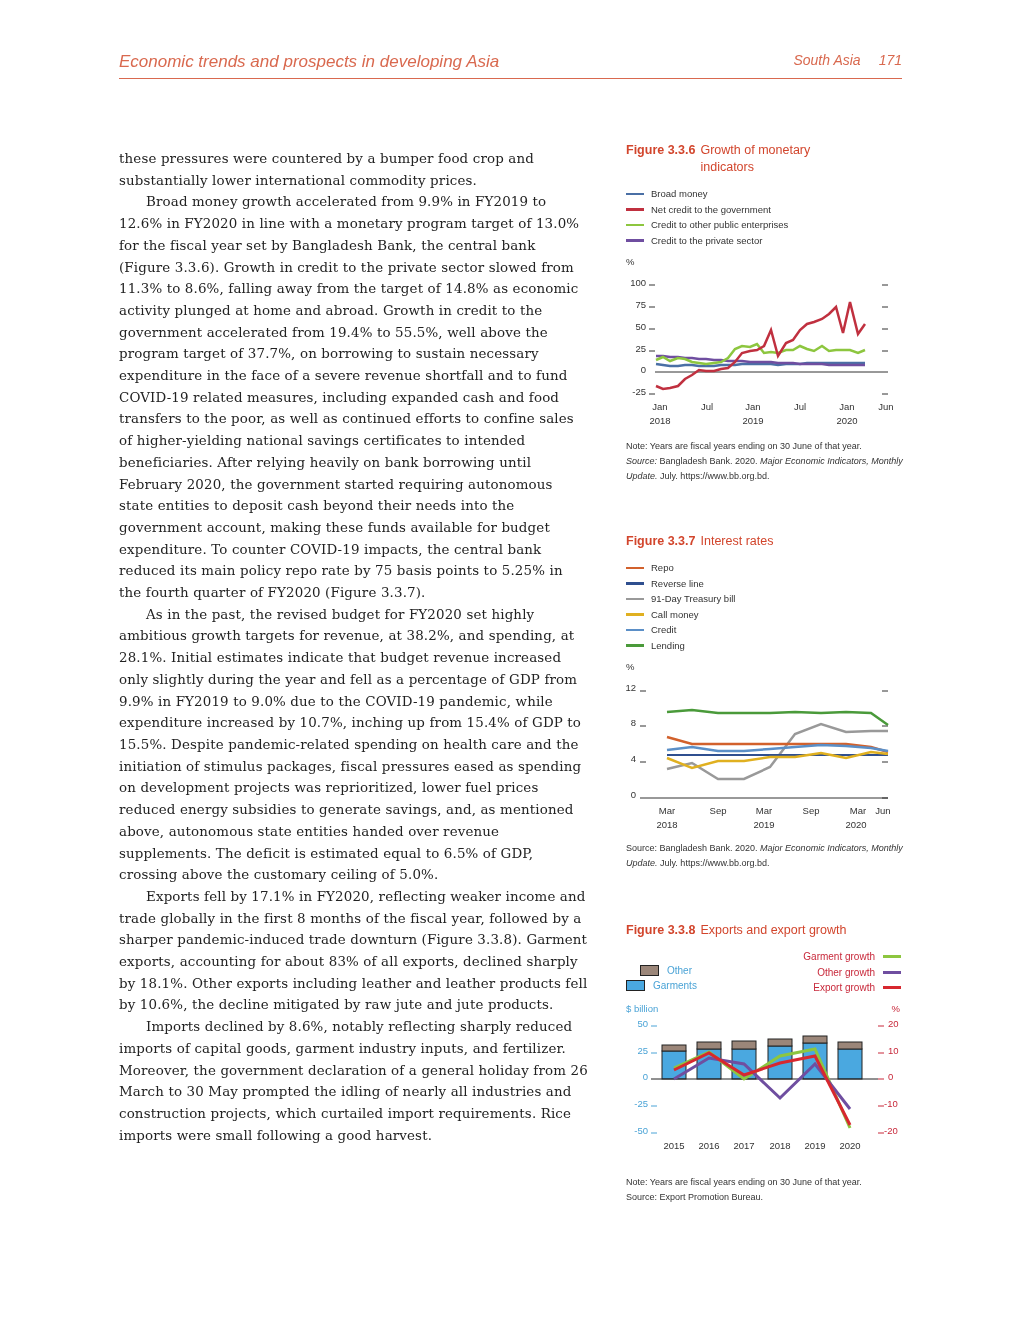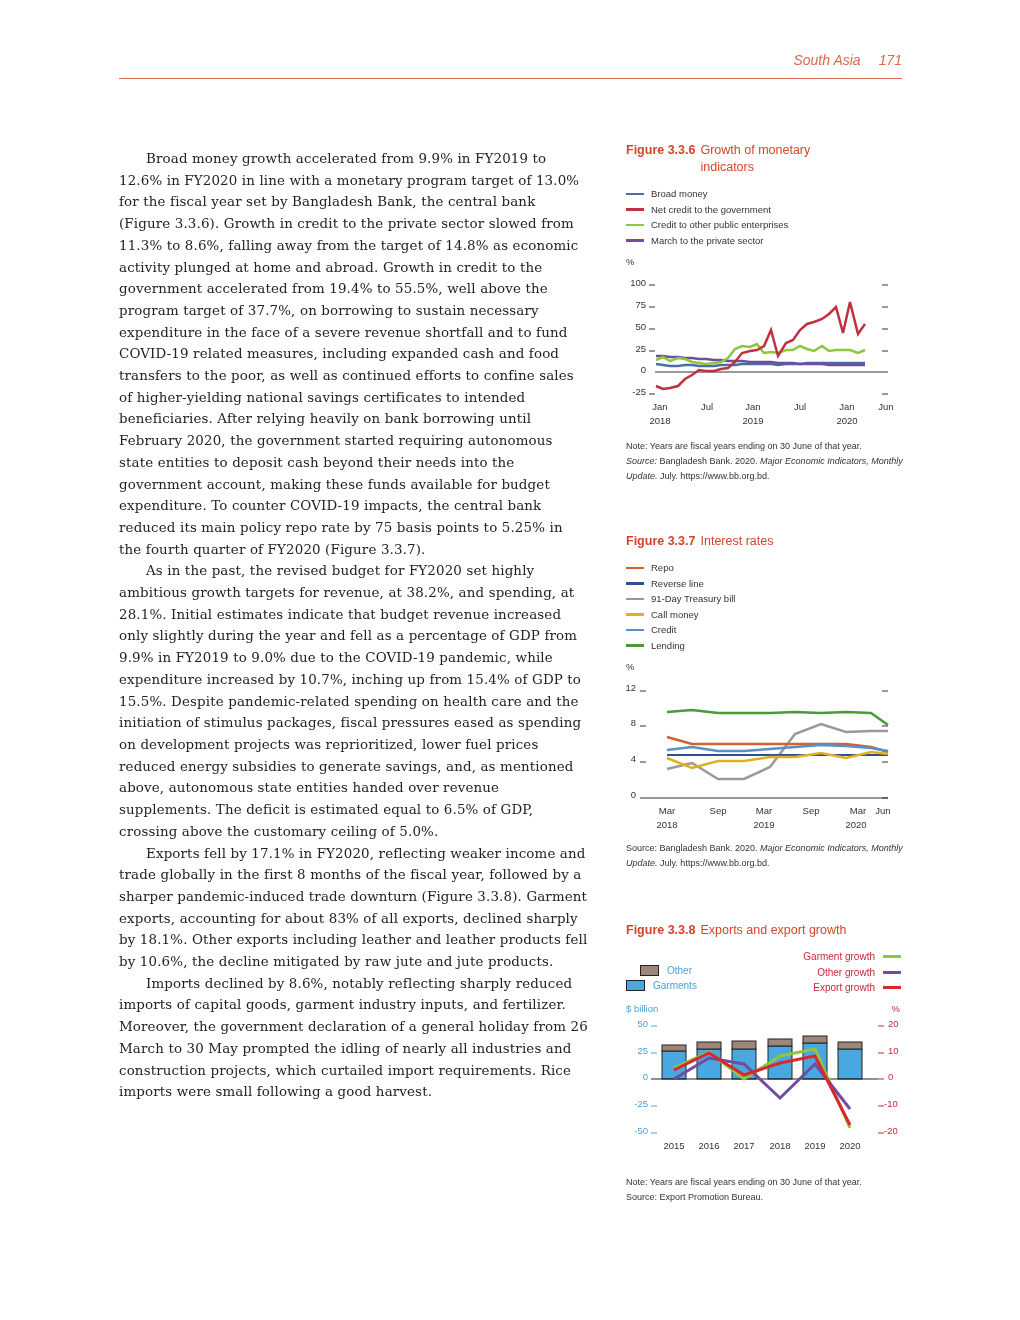--- a/index.html
+++ b/index.html
@@ -25,24 +25,26 @@
   .leg2 { position: relative; height: 52px; margin-top: 12px; font-size: 10px; }
   .leg2 .bl { position: absolute; left: 0; display: flex; align-items: center; color: #4aa3d6; }
   .leg2 .bl .box { width: 17px; height: 9px; border: 1px solid #222; margin-right: 8px; }
   .leg2 .rl { position: absolute; right: 5px; display: flex; align-items: center; color: #c8283a; }
   .leg2 .rl .ln { width: 18px; height: 2.5px; margin-left: 8px; }
 </style>
 </head>
 <body>
 
 <div class="header">
+  <div class="left">Economic trends and prospects in developing Asia</div>
   <div class="right"><span>South Asia</span><span>171</span></div>
 </div>
 
 <div class="body-text">
+  <p class="noindent">these pressures were countered by a bumper food crop and substantially lower international commodity prices.</p>
   <p>Broad money growth accelerated from 9.9% in FY2019 to 12.6% in FY2020 in line with a monetary program target of 13.0% for the fiscal year set by Bangladesh Bank, the central bank (Figure 3.3.6). Growth in credit to the private sector slowed from 11.3% to 8.6%, falling away from the target of 14.8% as economic activity plunged at home and abroad. Growth in credit to the government accelerated from 19.4% to 55.5%, well above the program target of 37.7%, on borrowing to sustain necessary expenditure in the face of a severe revenue shortfall and to fund COVID-19 related measures, including expanded cash and food transfers to the poor, as well as continued efforts to confine sales of higher-yielding national savings certificates to intended beneficiaries. After relying heavily on bank borrowing until February 2020, the government started requiring autonomous state entities to deposit cash beyond their needs into the government account, making these funds available for budget expenditure. To counter COVID-19 impacts, the central bank reduced its main policy repo rate by 75 basis points to 5.25% in the fourth quarter of FY2020 (Figure 3.3.7).</p>
   <p>As in the past, the revised budget for FY2020 set highly ambitious growth targets for revenue, at 38.2%, and spending, at 28.1%. Initial estimates indicate that budget revenue increased only slightly during the year and fell as a percentage of GDP from 9.9% in FY2019 to 9.0% due to the COVID-19 pandemic, while expenditure increased by 10.7%, inching up from 15.4% of GDP to 15.5%. Despite pandemic-related spending on health care and the initiation of stimulus packages, fiscal pressures eased as spending on development projects was reprioritized, lower fuel prices reduced energy subsidies to generate savings, and, as mentioned above, autonomous state entities handed over revenue supplements. The deficit is estimated equal to 6.5% of GDP, crossing above the customary ceiling of 5.0%.</p>
   <p>Exports fell by 17.1% in FY2020, reflecting weaker income and trade globally in the first 8 months of the fiscal year, followed by a sharper pandemic-induced trade downturn (Figure 3.3.8). Garment exports, accounting for about 83% of all exports, declined sharply by 18.1%. Other exports including leather and leather products fell by 10.6%, the decline mitigated by raw jute and jute products.</p>
   <p>Imports declined by 8.6%, notably reflecting sharply reduced imports of capital goods, garment industry inputs, and fertilizer. Moreover, the government declaration of a general holiday from 26 March to 30 May prompted the idling of nearly all industries and construction projects, which curtailed import requirements. Rice imports were small following a good harvest.</p>
 </div>
 
 <div class="fig" style="top:142px;">
   <div class="fig-title">
     <span class="num">Figure 3.3.6</span>
     <span class="txt" style="width:140px;">Growth of monetary indicators</span>
@@ -55,21 +57,21 @@
     <div class="item">
         <span class="swatch" style="background:#c0303f"></span>
         <span>Net credit to the government</span>
       </div>
     <div class="item">
         <span class="swatch" style="background:#8dc63f"></span>
         <span>Credit to other public enterprises</span>
       </div>
     <div class="item">
         <span class="swatch" style="background:#6f4ea0"></span>
-        <span>March to the private sector</span>
+        <span>Credit to the private sector</span>
       </div>
   </div>
   <div class="unit">%</div>
   <svg width="280" height="160" style="display:block;margin-top:2px;margin-left:-6px;">
     <g font-size="9.5" fill="#333" text-anchor="end">
       <text x="26" y="17">100</text>
       <text x="26" y="39">75</text>
       <text x="26" y="61">50</text>
       <text x="26" y="83">25</text>
       <text x="26" y="104">0</text>

